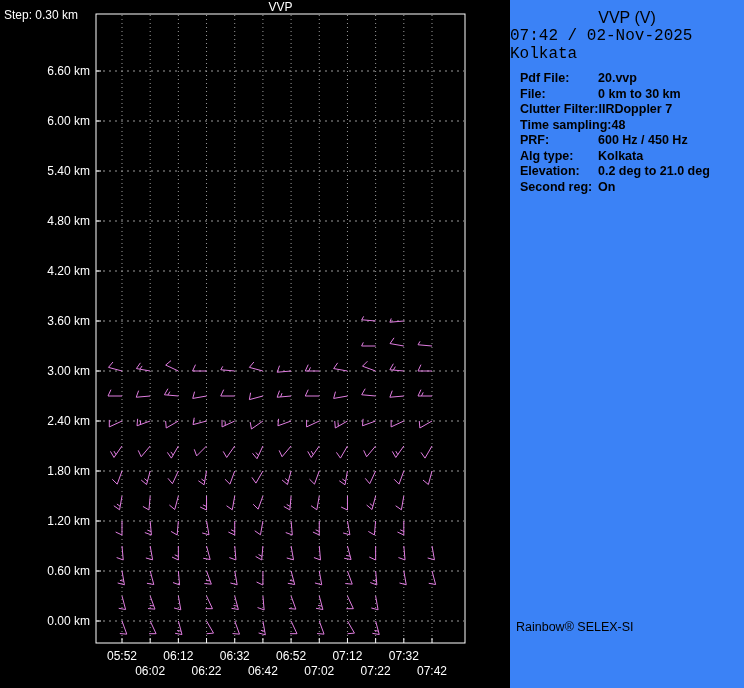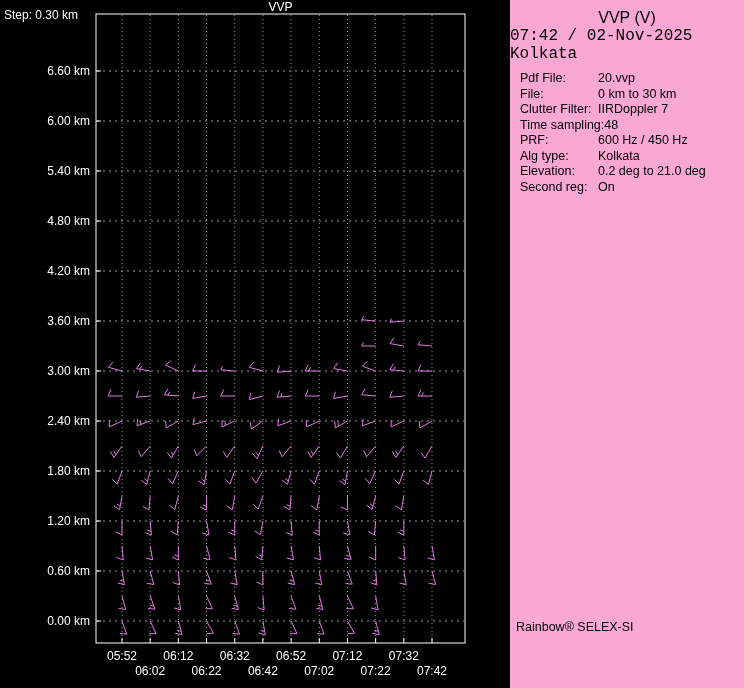--- a/index.html
+++ b/index.html
@@ -1,25 +1,25 @@
 <!DOCTYPE html>
 <html><head>
 <meta charset="utf-8">
 <style>
   html,body{margin:0;padding:0;background:#000;}
   .screen{position:relative;width:744px;height:688px;background:#000;overflow:hidden;
           font-family:"Liberation Sans",sans-serif;}
   #plot-svg{position:absolute;left:0;top:0;}
   #plot-svg text{font-family:"Liberation Sans",sans-serif;fill:#fff;}
   .panel{position:absolute;left:510px;top:0;width:234px;height:688px;
-         background:#f9a8d4;color:#000;}
+         background:#3b82f6;color:#000;}
   .p-title{text-align:center;font-size:16px;padding-top:8px;line-height:19px;}
   .p-line{text-align:left;font-size:16px;line-height:18px;font-family:Liberation Mono, monospace;}
   .rows{margin:8px 0 0 10px;font-size:12.5px;}
-  .row{display:flex;line-height:15.5px;white-space:nowrap;}
+  .row{display:flex;line-height:15.5px;white-space:nowrap;font-weight:bold;}
   .lab{min-width:78px;flex:0 0 auto;}
   .val{flex:1 1 auto;}
   .footer{position:absolute;left:6px;top:620px;font-size:12.5px;}
 </style>
 </head>
 <body>
 
 <div class="screen">
 
   <svg id="plot-svg" width="510" height="688" viewBox="0 0 510 688">

